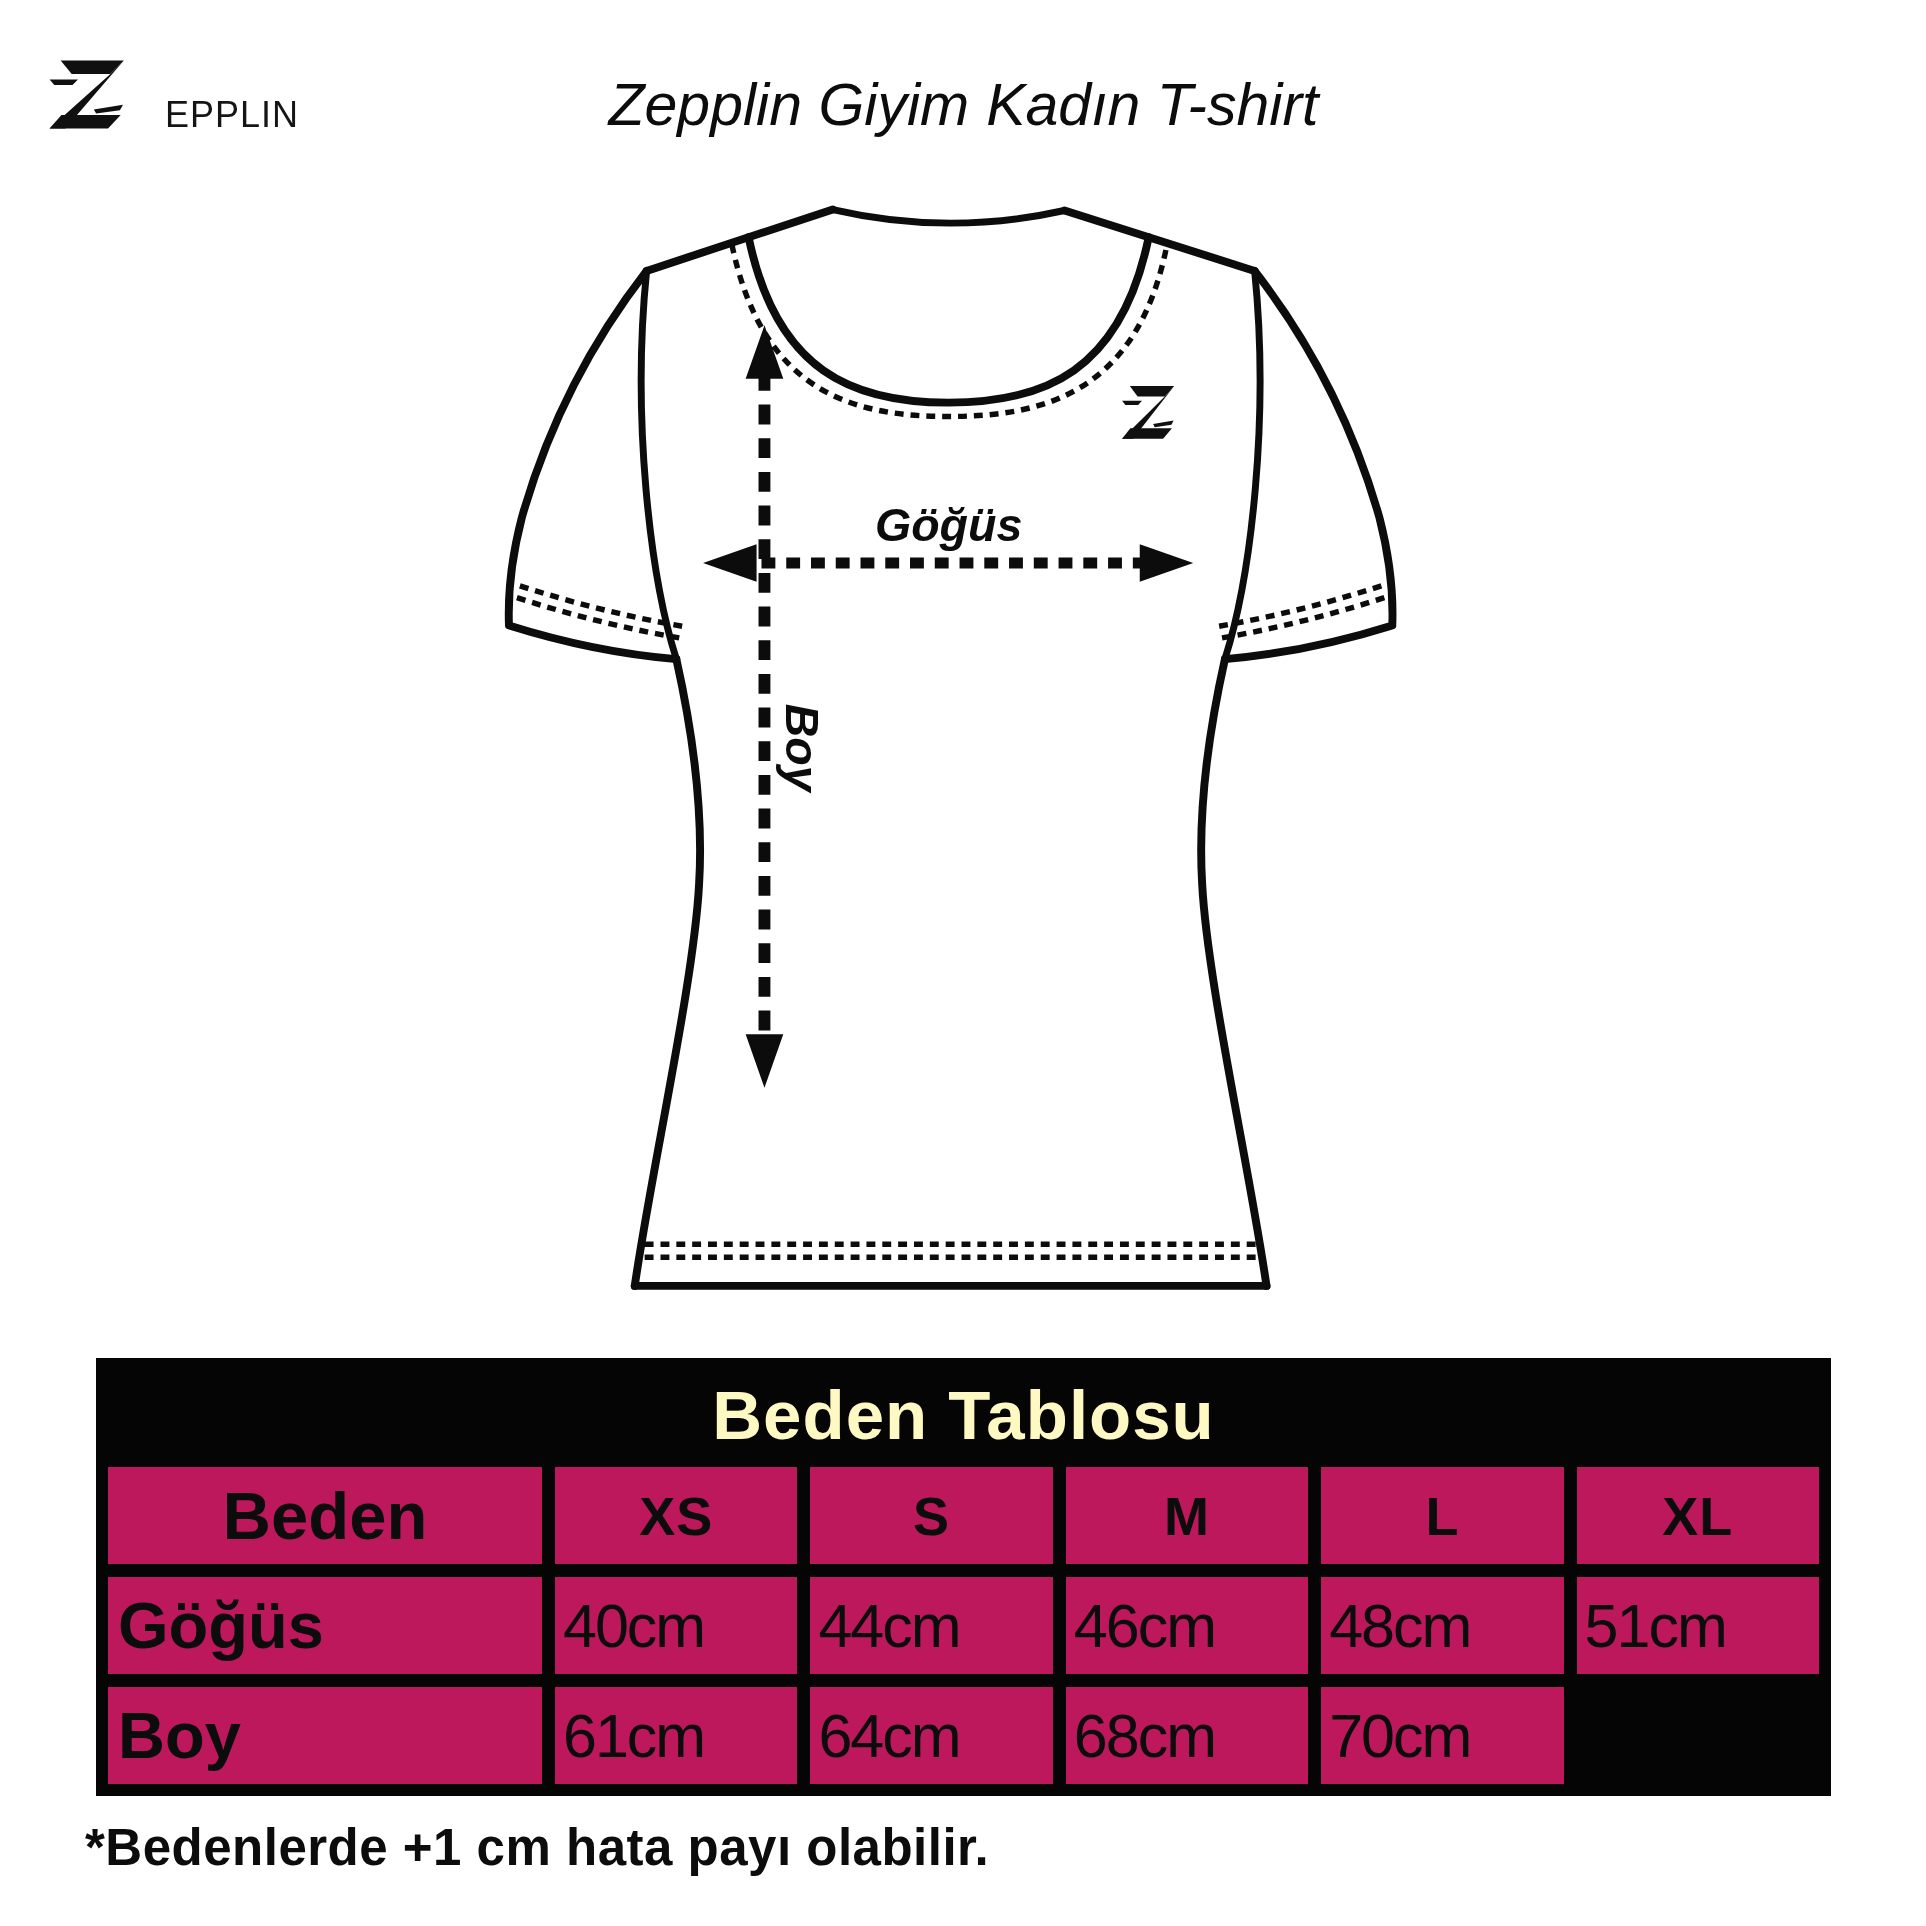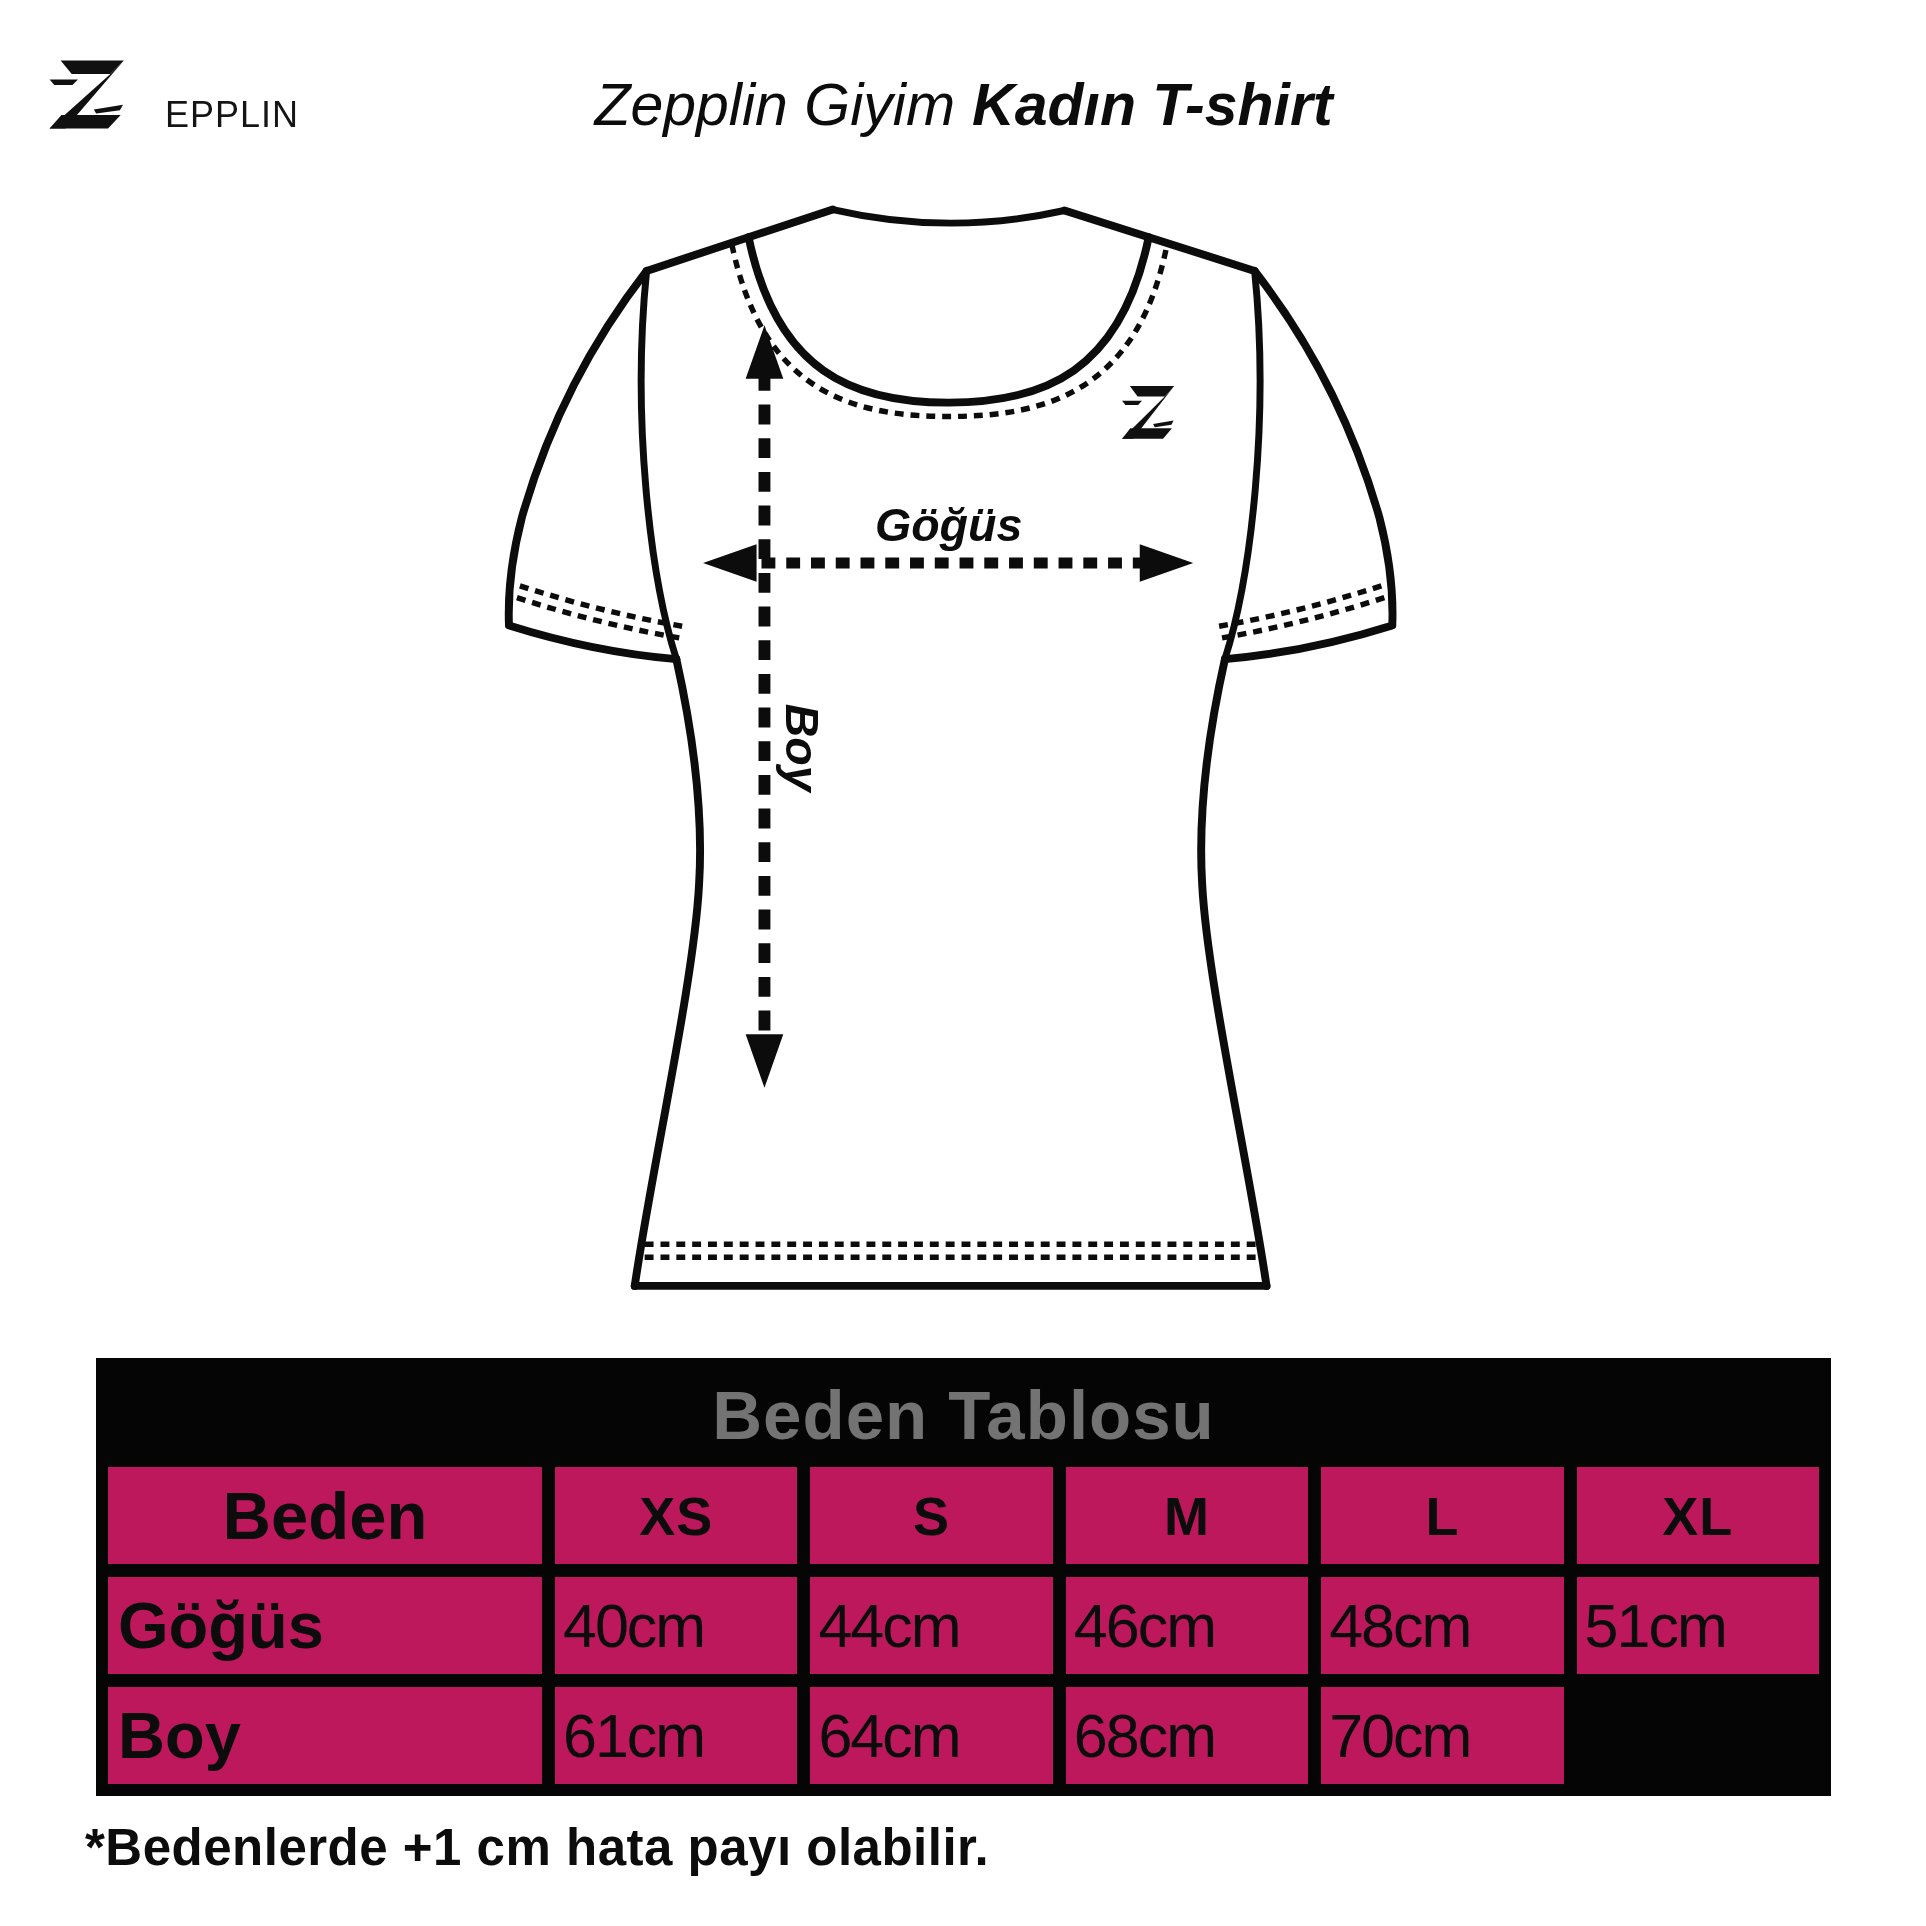--- a/index.html
+++ b/index.html
@@ -7,36 +7,36 @@
   .canvas { position: relative; width: 1927px; height: 1927px; background: #ffffff; overflow: hidden; }
 
   
   .brand { position: absolute; left: 48px; top: 57px; display: flex; align-items: flex-end; }
   .brand-z { width: 79px; height: 75px; display: block; }
   .brand-text { font-size: 36px; font-weight: 500; letter-spacing: 1px; line-height: 1; margin-left: 38px; margin-bottom: -1px; color: #151515; }
 
   
   .title { position: absolute; top: 73px; left: 0; width: 100%; text-align: center; font-style: italic; font-size: 59px; line-height: 1.1; white-space: nowrap; }
   .t-reg { font-weight: 500; margin-right: 17px; }
-  .t-bold { font-weight: 700; margin-top: 32px; }
+  .t-bold { font-weight: 400; margin-top: 32px; }
 
   
   .shirt { position: absolute; left: 0; top: 149px; width: 1927px; height: 1238px; }
   .ol  { fill: none; stroke: #0c0c0c; stroke-width: 8; stroke-linecap: round; stroke-linejoin: round; }
   .ol7 { fill: none; stroke: #0c0c0c; stroke-width: 7; stroke-linecap: round; stroke-linejoin: round; }
   .st  { fill: none; stroke: #0c0c0c; stroke-width: 5.5; stroke-dasharray: 9 7; }
   .meas-v { fill: none; stroke: #0c0c0c; stroke-width: 12; stroke-dasharray: 20 14; }
   .meas-h { fill: none; stroke: #0c0c0c; stroke-width: 11; stroke-dasharray: 14 11; }
   .ah  { fill: #0c0c0c; stroke: none; }
   .zmark { fill: #101010; stroke: none; }
   .lbl { font-family: "Liberation Sans", sans-serif; font-style: italic; font-weight: 600; font-size: 47px; fill: #0c0c0c; }
 
   
   .size-table { position: absolute; left: 96px; top: 1358px; width: 1735px; background: #050505; padding: 12px; box-sizing: border-box; }
-  .table-title { height: 91px; color: #737373; display: flex; align-items: center; justify-content: center; font-size: 69px; font-weight: 800; letter-spacing: 1px; }
+  .table-title { height: 91px; color: #fef9c3; display: flex; align-items: center; justify-content: center; font-size: 69px; font-weight: 800; letter-spacing: 1px; }
   .table-grid { display: grid; grid-template-columns: 434px repeat(5, 1fr); grid-auto-rows: 97px; gap: 13px; margin-top: 6px; }
   .cell { background: #be185d; display: flex; align-items: center; min-width: 0; overflow: hidden; }
   .c-head { justify-content: center; font-weight: 800; font-size: 67px; }
   .c-size { justify-content: center; font-weight: 700; font-size: 54px; letter-spacing: 1px; }
   .c-label { justify-content: flex-start; padding-left: 10px; font-weight: 800; font-size: 65px; }
   .c-val { justify-content: flex-start; padding-left: 8px; font-weight: 400; font-size: 61px; letter-spacing: -2px; text-align: center; }
 
   
   .footnote { position: absolute; left: 85px; top: 1818px; font-size: 51px; font-weight: 700; letter-spacing: 0.5px; }
 </style>

